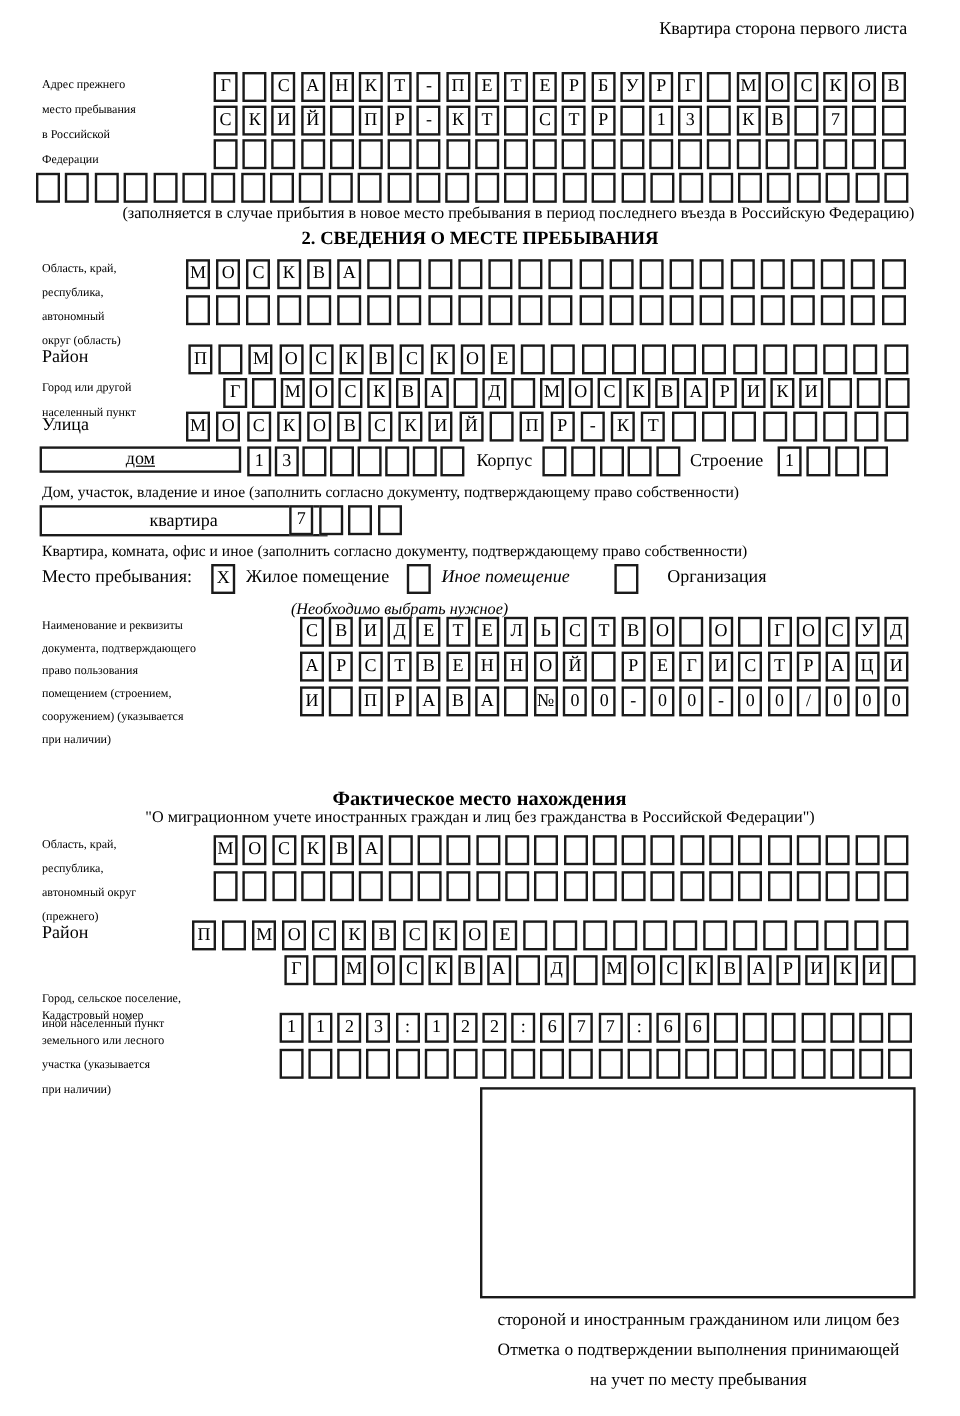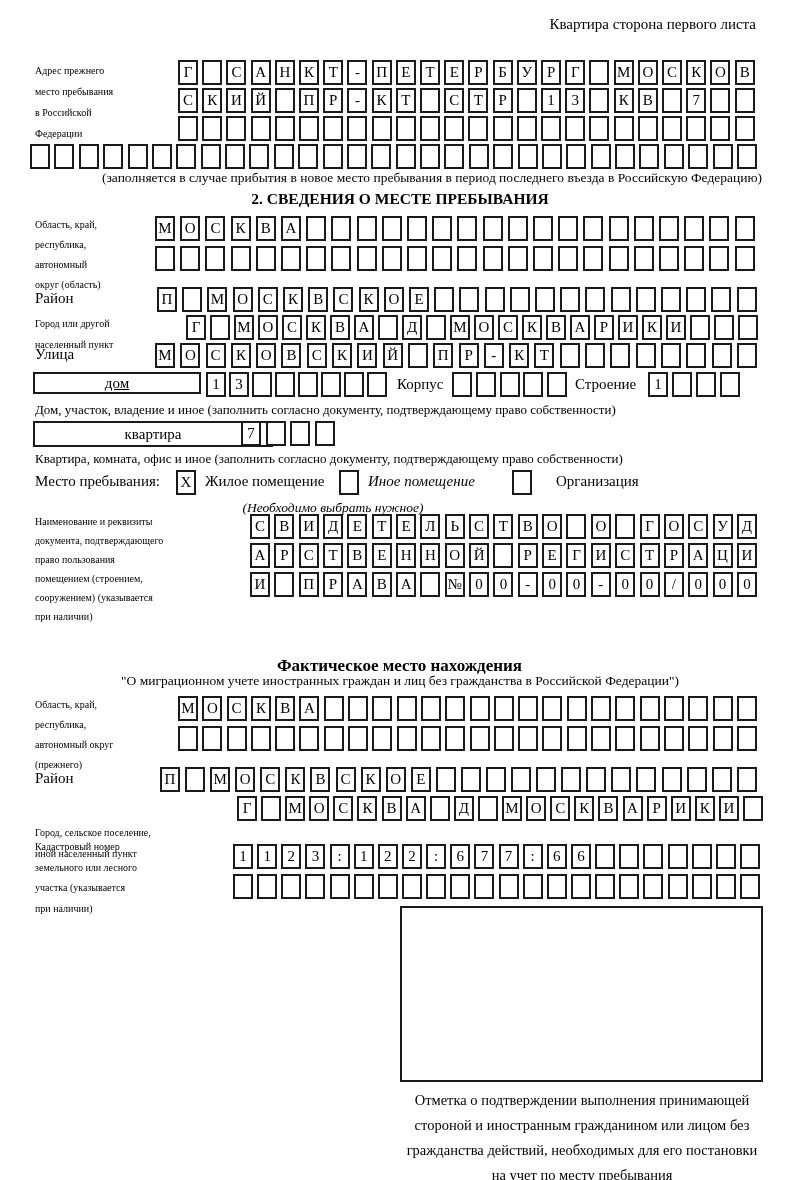--- a/index.html
+++ b/index.html
@@ -587,19 +587,18 @@
       <span class="cell"></span>
       <span class="cell"></span>
       <span class="cell"></span>
       <span class="cell"></span>
       <span class="cell"></span>
       <span class="cell"></span>
     </div>
 
   <div class="stampbox" style="left:400px;top:906px;width:363px;height:176px;"></div>
   <div class="capblock" style="left:398px;top:1088px;width:368px;">
+    <div>стороной и иностранным гражданином или лицом без</div>
     <div>Отметка о подтверждении выполнения принимающей</div>
-    <div>стороной и иностранным гражданином или лицом без</div>
-    <div>гражданства действий, необходимых для его постановки</div>
     <div>на учет по месту пребывания</div>
   </div>
 
 </div>
 
 </body></html>

